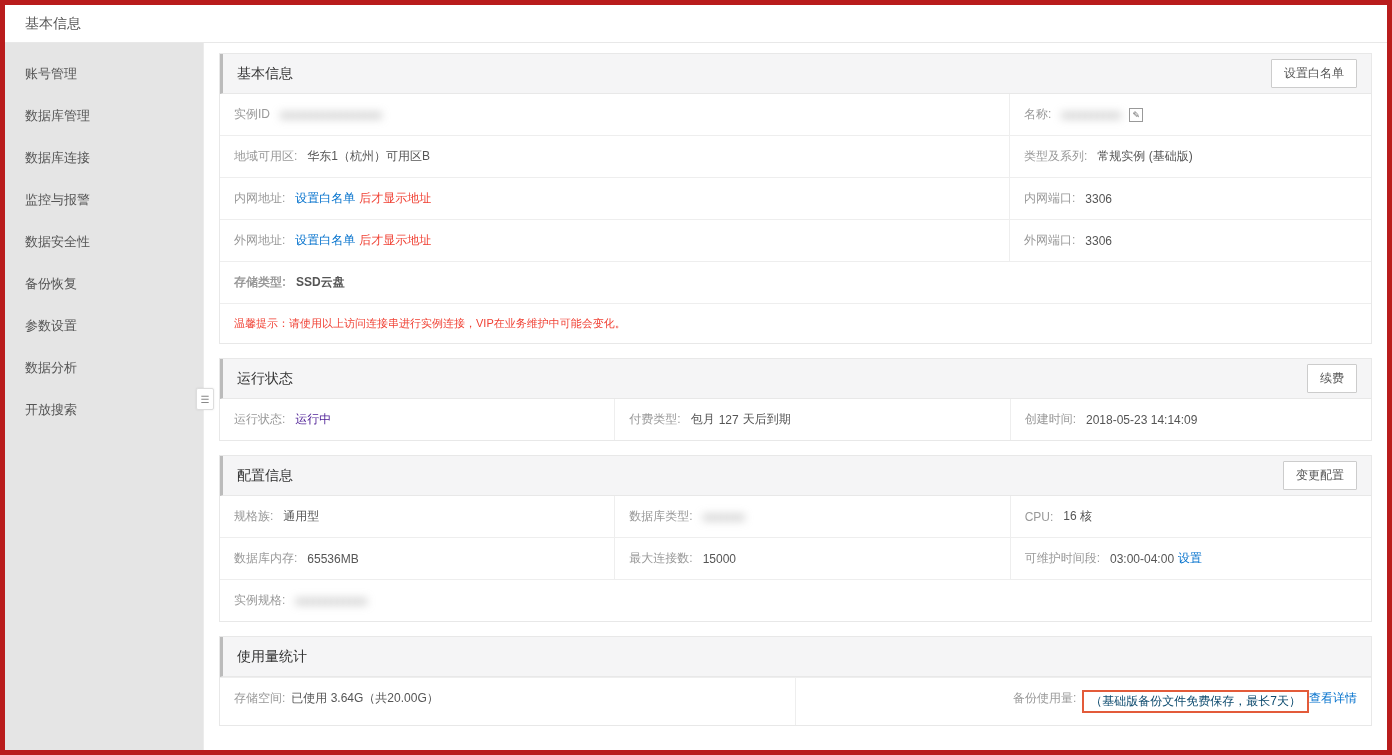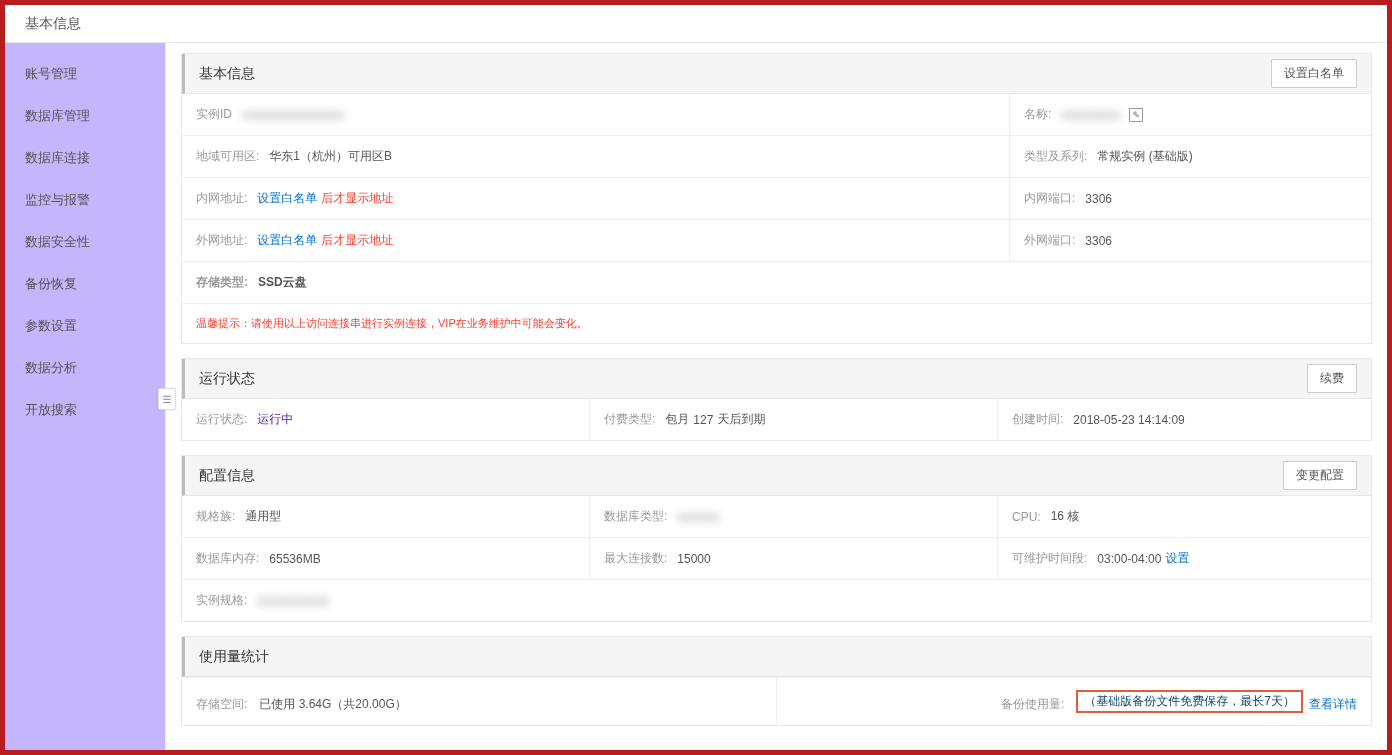--- a/index.html
+++ b/index.html
@@ -1,21 +1,21 @@
 <!DOCTYPE html>
 <html><head>
   <meta charset="utf-8">
   <style>
     * { box-sizing: border-box; margin: 0; padding: 0; }
     body { font-family: -apple-system, "Helvetica Neue", Arial, "PingFang SC", "Microsoft YaHei", sans-serif; font-size: 12px; color: #333; background: #fff; }
     .app { width: 1392px; height: 755px; border: 5px solid #b91c1c; display: flex; flex-direction: column; position: relative; }
     .header { height: 38px; border-bottom: 1px solid #e8e8e8; display: flex; align-items: center; padding: 0 20px; background:#fff; }
     .header span { font-size: 14px; color:#555; }
     .body { flex: 1; display: flex; overflow: hidden; }
-    .sidebar { width: 161px; background: #c4b5fd; border-right: 1px solid #ececec; padding-top: 10px; position: relative; }
+    .sidebar { width: 199px; background: #e5e5e5; border-right: 1px solid #ececec; padding-top: 10px; position: relative; }
     .sidebar .item { padding: 12px 20px; font-size: 13px; color: #555; cursor: pointer; }
     .collapse-handle { position: absolute; right: -11px; top: 345px; width: 18px; height: 22px; background:#fff; border:1px solid #ddd; border-radius:2px; display:flex; align-items:center; justify-content:center; color:#888; cursor:pointer; font-size:10px; box-shadow:0 0 2px rgba(0,0,0,.1);}
     .main { flex: 1; background: #fff; padding: 10px 15px 20px 15px; overflow-y: auto; }
     .panel { margin-bottom: 14px; border: 1px solid #e8e8e8; background: #fff; }
     .panel-header { height: 40px; display: flex; align-items: center; justify-content: space-between; padding: 0 14px; background: #f5f5f6; border-bottom: 1px solid #e8e8e8; border-left: 3px solid #bbb; }
     .panel-header .title { font-size: 14px; color: #333; font-weight: 500; }
     .btn { border: 1px solid #ccc; background: #fff; padding: 5px 12px; font-size: 12px; color: #555; cursor: pointer; border-radius:1px;}
     .row { display: flex; border-bottom: 1px solid #eee; }
     .row:last-child { border-bottom: none; }
     .cell { padding: 12px 14px; display: flex; align-items: center; gap: 4px; font-size: 12px; }
@@ -27,21 +27,21 @@
     .warn-red { color: #f04134; text-align: center; }
     .green { color: #4c1d95; }
     .blur { filter: blur(4px); color:#888; }
     .edit-icon { display:inline-flex; width:14px; height:14px; border:1px solid #999; align-items:center; justify-content:center; font-size:9px; color:#666; margin-left:4px; cursor:pointer; }
     .three-col { display:flex; border-bottom:1px solid #eee;gap:34px; }
     .three-col:last-child { border-bottom:none; }
     .three-col .c { flex:1; padding:12px 14px; border-left:1px solid #eee; display:flex; align-items:center; gap:4px;}
     .three-col .c:first-child { border-left:none;}
     .tip-row { padding: 12px 14px; color:#f04134; font-size:11px; }
     .usage-row { display:flex; border-top:1px solid #eee; }
-    .usage-row .c { flex:1; padding:12px 14px; display:flex; align-items:flex-end; gap:6px; }
+    .usage-row .c { flex:1; padding:12px 14px; display:flex; align-items:flex-start; }
     .usage-row .c + .c { border-left:1px solid #eee; justify-content:flex-end;}
     .highlight-box { border:2px solid #e35b3a; padding:1px 6px; color:#0c4a6e; }
   </style>
 </head>
 <body>
 
 <div class="app">
   <div class="header">
     <span>基本信息</span>
   </div>

